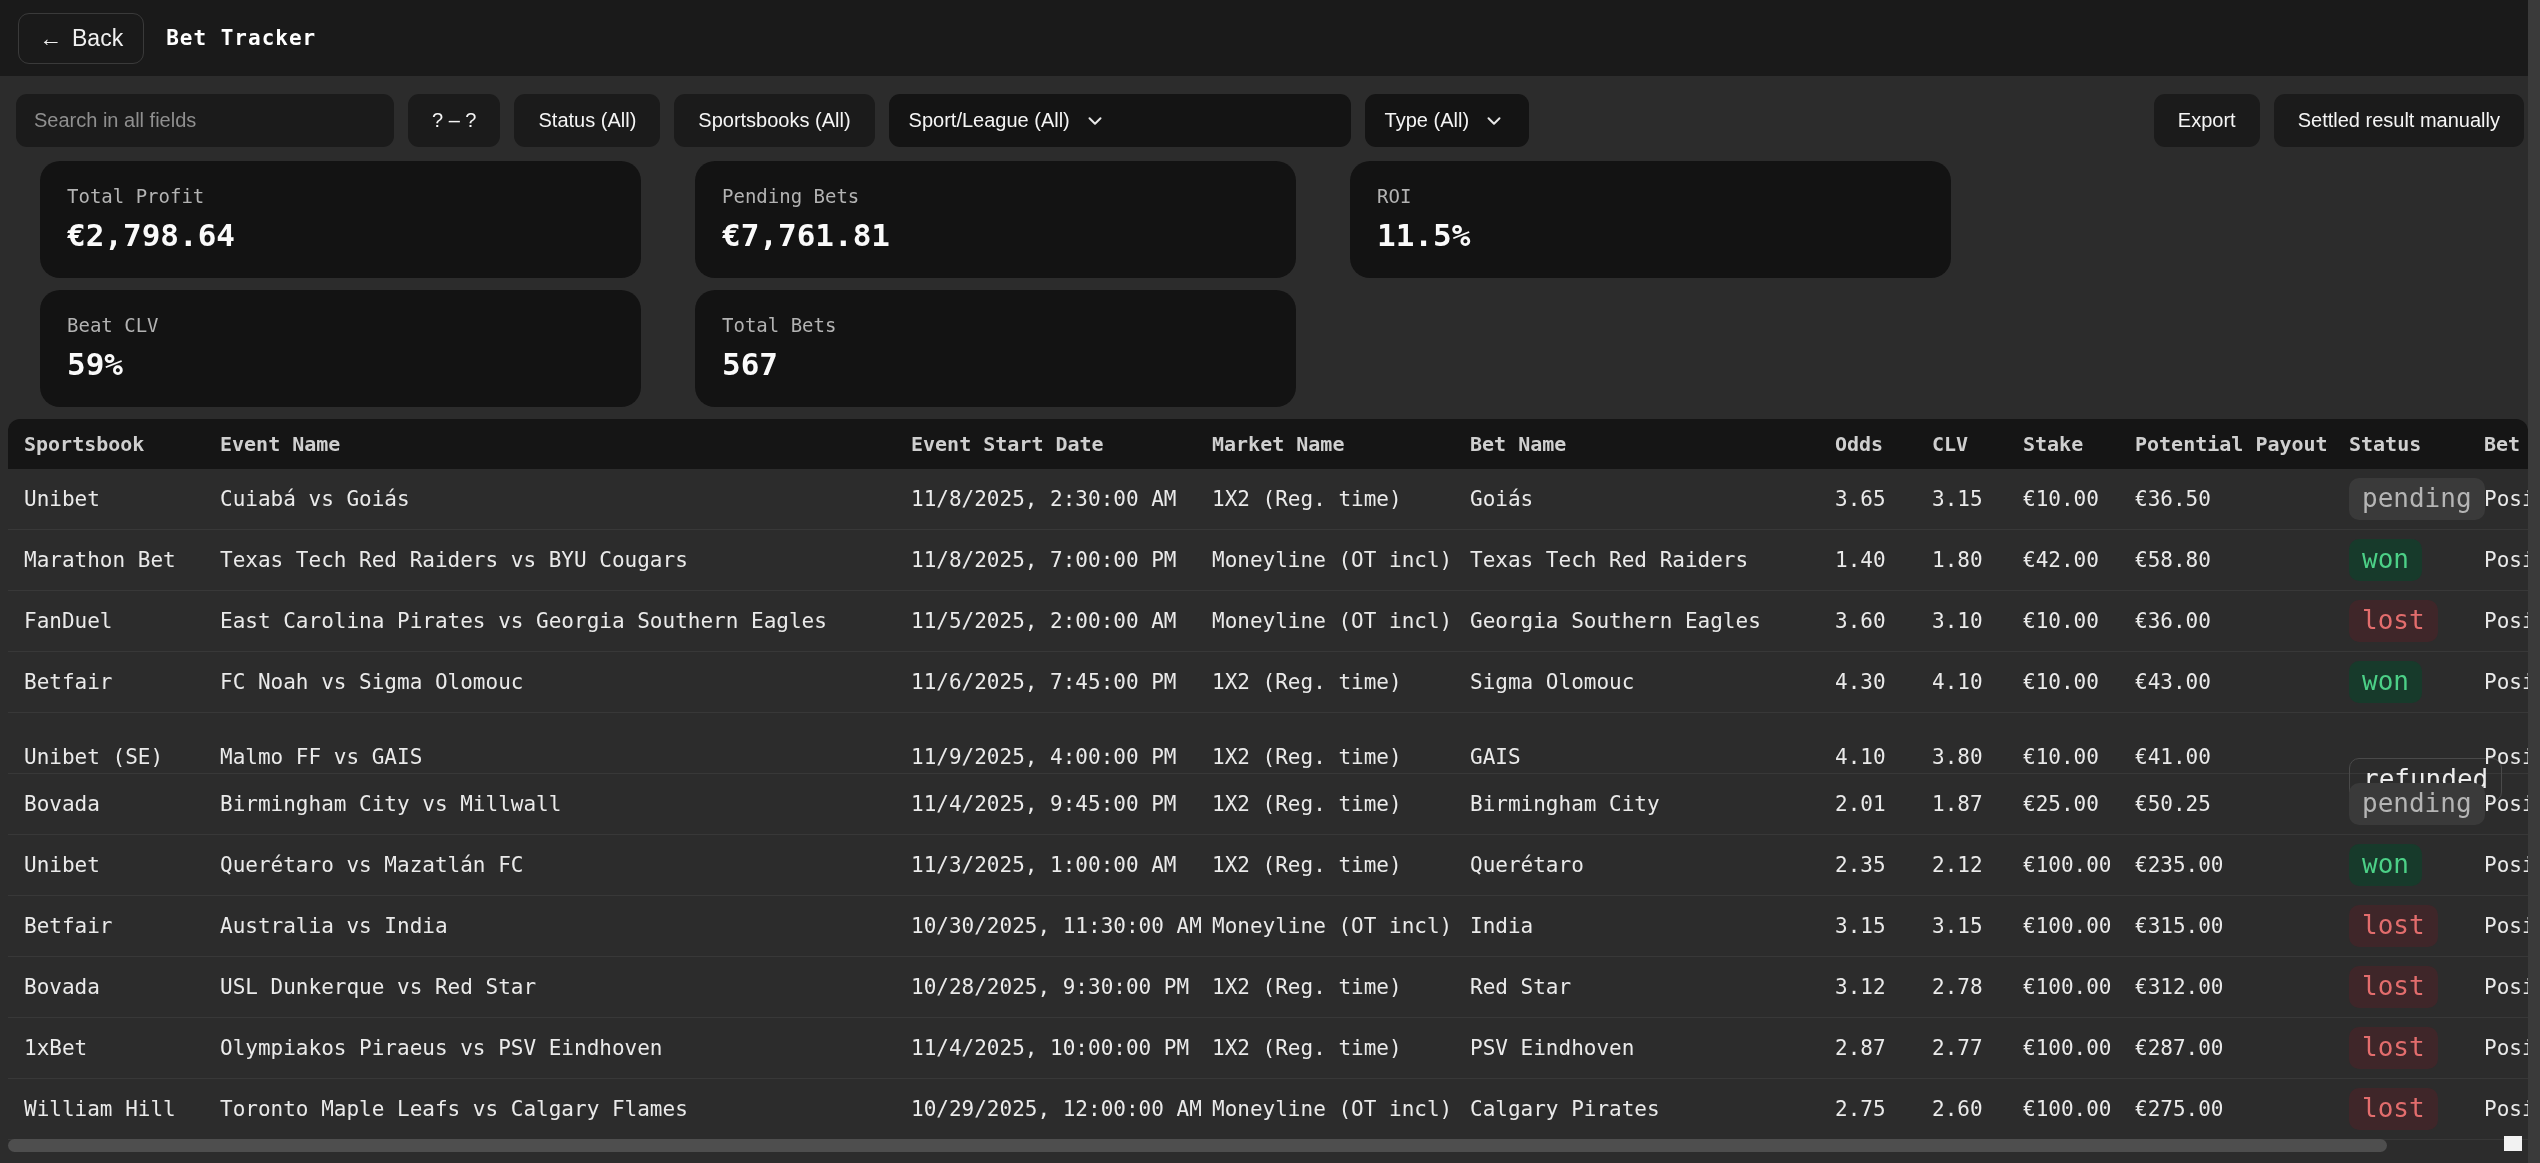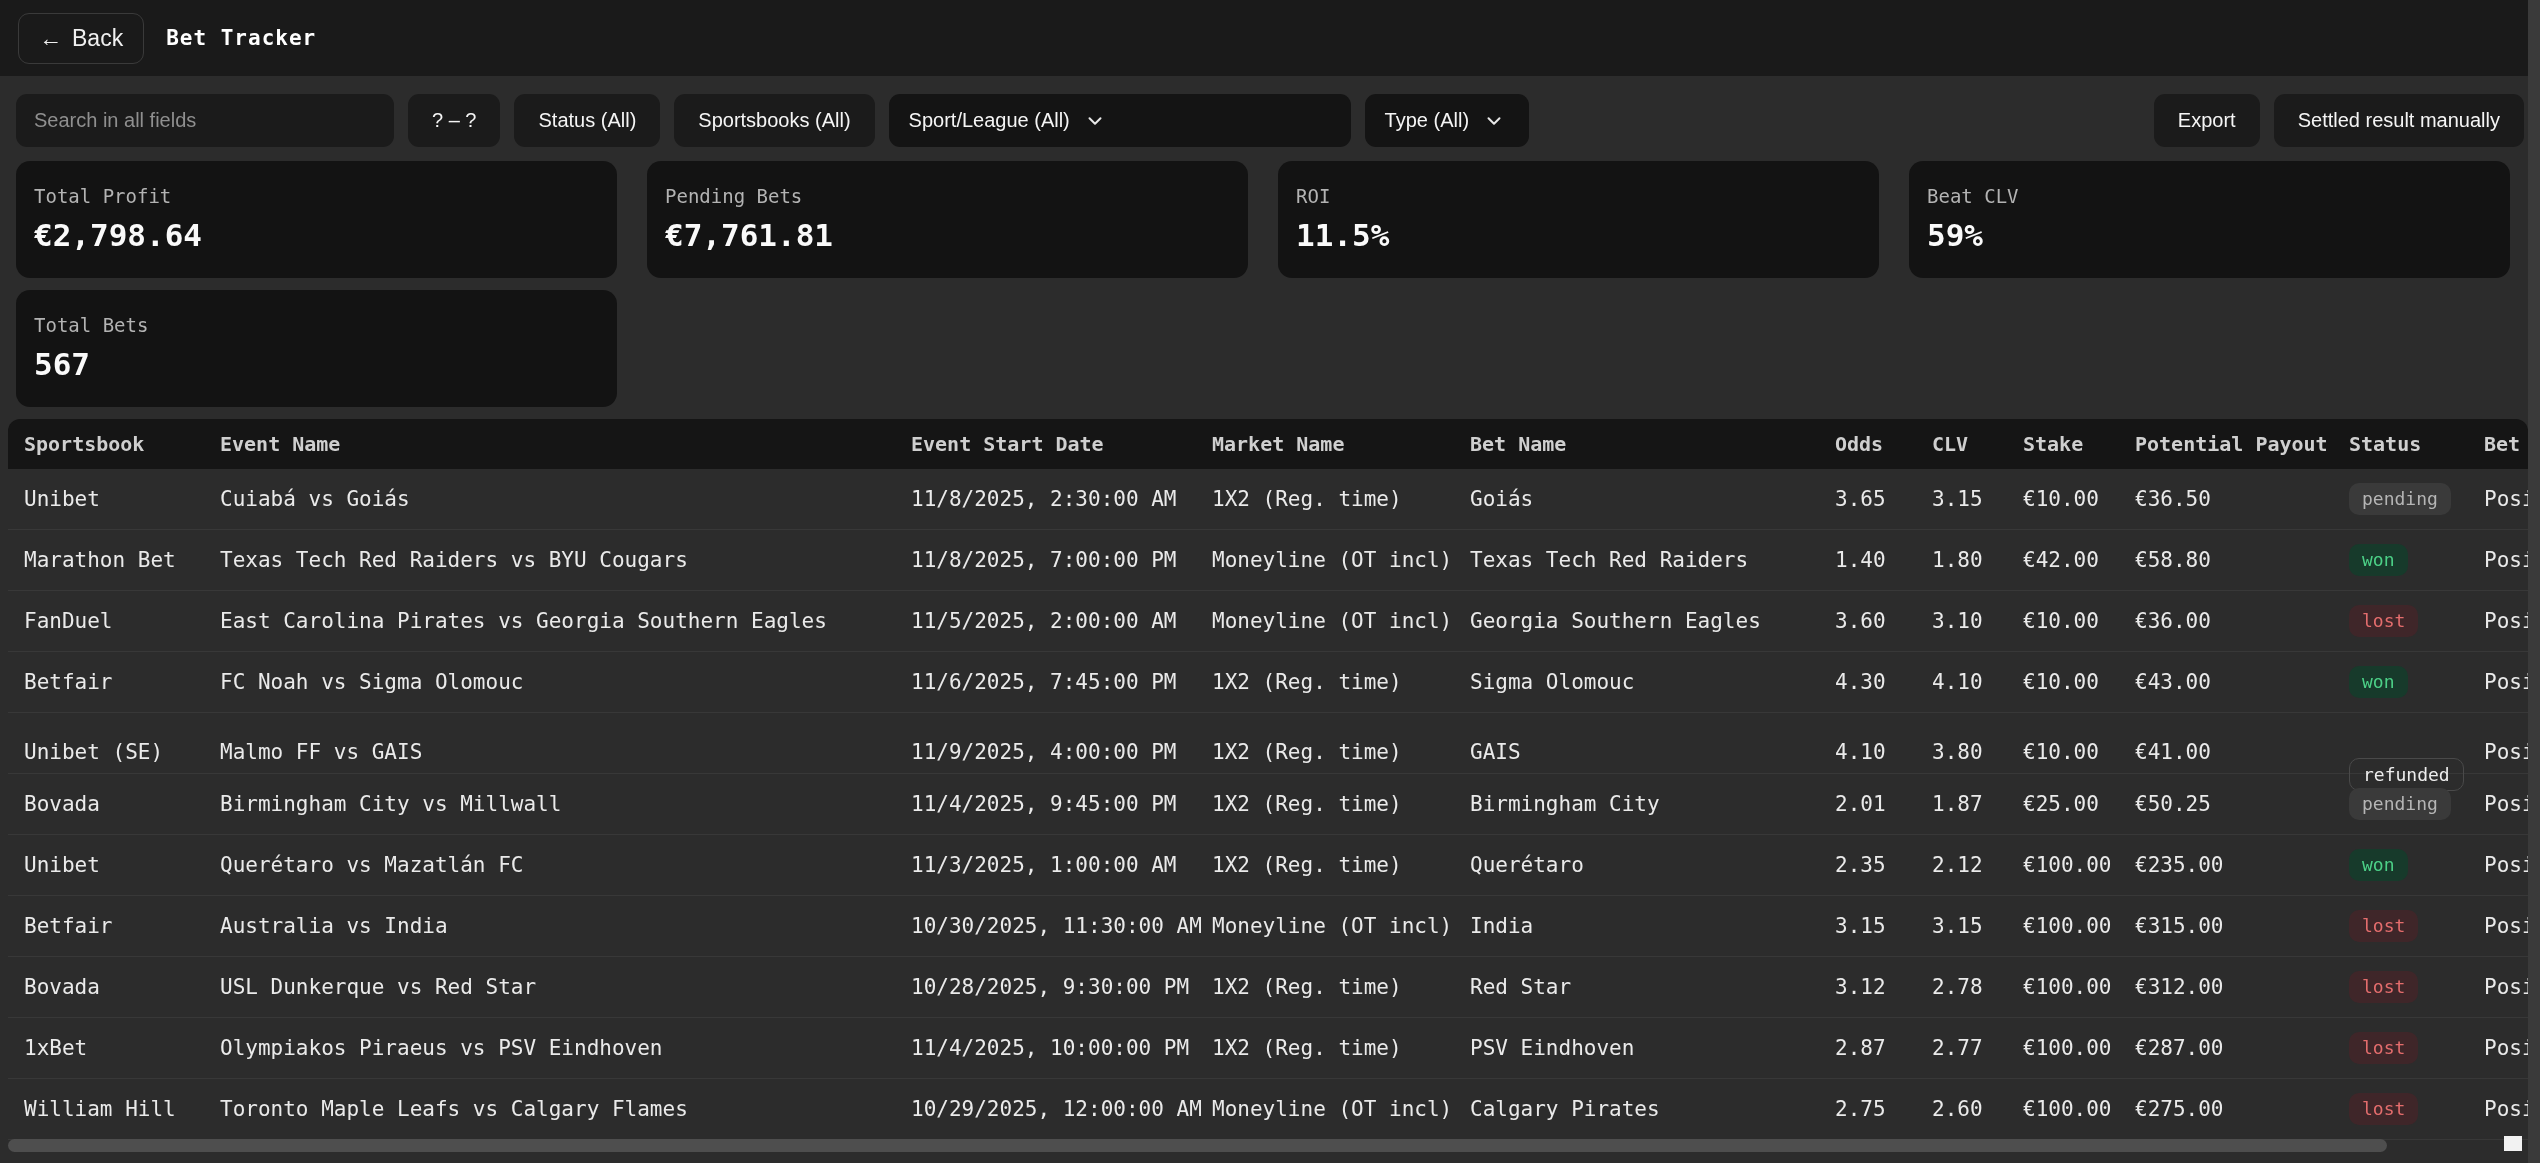--- a/index.html
+++ b/index.html
@@ -56,22 +56,23 @@
   .chev { width:22px; height:22px; flex:0 0 auto; }
   .chev polyline { fill:none; stroke:#e8e8e8; stroke-width:2.2; stroke-linecap:round; stroke-linejoin:round; }
   .filters .spacer { flex:1; height:1px; }
 
   
   .stats {
     display:flex; flex-wrap:wrap; gap:12px 30px;
     padding:14px 16px 0 16px;
   }
   .card {
-    width:601px; height:117px; background:#131313; border-radius:14px;
-    padding:24px 18px;
+    width:601px; height:117px; background:#131313; border-radius:20px;
+    padding:24px 27px;
+    margin-left:24px;
   }
   .card .label { font-family:"DejaVu Sans Mono", monospace; font-size:19px; color:#b3b3b3; }
   .card .value { font-family:"DejaVu Sans Mono", monospace; font-weight:bold; font-size:31px; color:#fafafa; margin-top:10px; }
 
   
   .table-wrap {
     position:absolute; left:8px; top:419px; width:2520px; height:721px;
     overflow:hidden; border-radius:12px 12px 0 0;
   }
   .trow {
@@ -87,21 +88,21 @@
   .thead span { white-space:nowrap; }
   .tbody .trow {
     height:61px;
     font-family:"DejaVu Sans Mono", monospace; font-size:21px; color:#eaeaea;
     border-bottom:1px solid rgba(255,255,255,0.06);
     background:transparent;
   }
   .tbody .trow > div { white-space:nowrap; }
   .pill {
     display:inline-block; justify-self:start;
-    font-family:"DejaVu Sans Mono", monospace; font-size:18px;
+    font-family:"DejaVu Sans Mono", monospace; font-size:26px;
     padding:4px 13px; border-radius:10px; line-height:1.3;
   }
 
   
   .vtrack { position:absolute; top:0; right:0; width:12px; height:1163px; background:#3a3a3a; }
   .hthumb { position:absolute; left:8px; bottom:11px; width:2379px; height:13px; border-radius:7px; background:#4e4e4e; }
   .scroll-corner { position:absolute; right:18px; bottom:12px; width:18px; height:15px; background:#f2f2f2; }
 </style>
 </head>
 <body>

